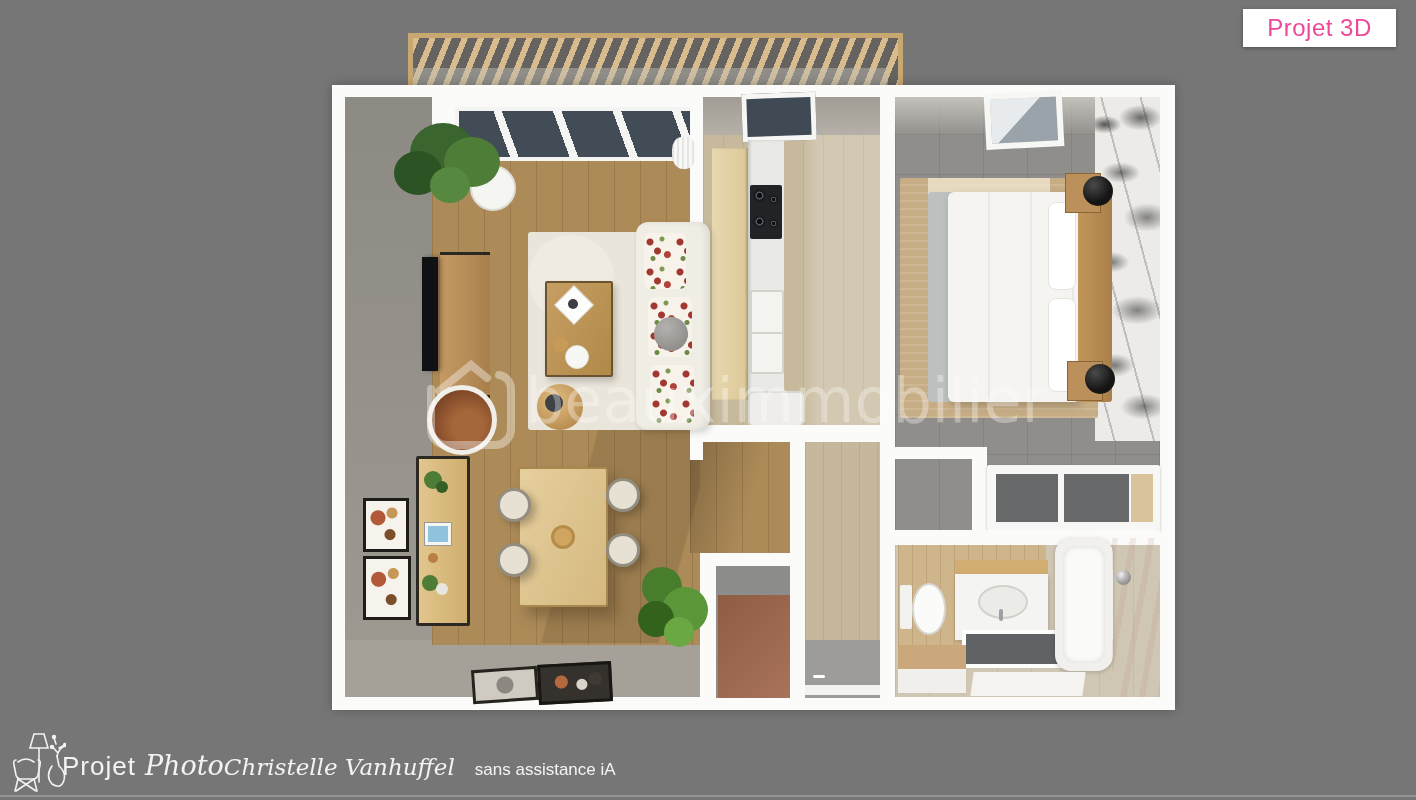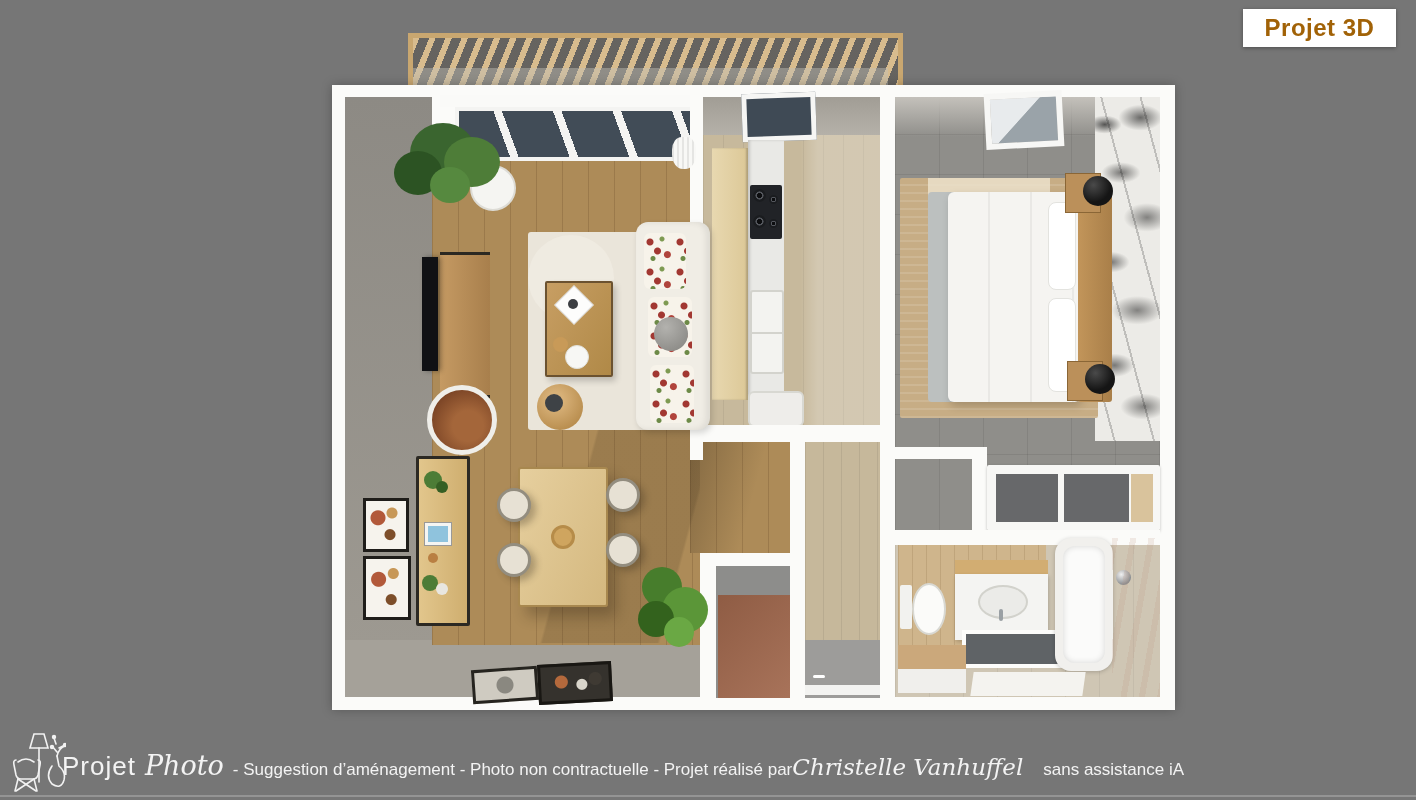--- a/index.html
+++ b/index.html
@@ -4,21 +4,21 @@
 <style>
   html,body{margin:0;padding:0;background:#767676;}
   .stage{position:relative;width:1416px;height:800px;background:#767676;overflow:hidden;
          font-family:"Liberation Sans",sans-serif;}
   .abs{position:absolute;}
 
   
   .badge{left:1243px;top:9px;width:153px;height:38px;background:#ffffff;
          display:flex;align-items:center;justify-content:center;
          box-shadow:0 1px 4px rgba(0,0,0,.35);z-index:9;}
-  .badge span{color:#a16207;font-size:24px;font-weight:700;letter-spacing:.5px;}
+  .badge span{color:#ec4899;font-size:24px;font-weight:400;letter-spacing:.5px;}
 
   
   .pergola{left:408px;top:33px;width:485px;height:55px;border:5px solid #c9a770;
            background:repeating-linear-gradient(112deg,#d8bc8e 0 6px,rgba(96,93,88,.75) 6px 15px);
            z-index:1;}
   .pergola-inner{left:413px;top:68px;width:475px;height:18px;background:rgba(196,192,184,.45);z-index:2;}
 
   
   .plan{left:332px;top:85px;width:843px;height:625px;background:#fbfbf9;z-index:3;
         box-shadow:0 0 10px rgba(0,0,0,.25);}
@@ -378,20 +378,26 @@
     <div class="abs doormat1"></div>
     <div class="abs doormat2"></div>
     <div class="plant2">
       <div class="abs leaf l1"></div>
         <div class="abs leaf l2"></div>
       <div class="abs leaf l3"></div>
         <div class="abs leaf l4"></div>
     </div>
   </div>
 
+  <div class="abs watermark">
+    <svg class="wm-icon" viewBox="0 0 92 96">
+      <path d="M14 38 L46 12 L62 25 M74 22 a14 14 0 0 1 12 14 v40 a16 16 0 0 1 -16 16 h-48 a16 16 0 0 1 -16 -16 v-40" fill="none" stroke="#ffffff" stroke-width="8" stroke-linecap="round"></path>
+    </svg>
+    <span class="wm-text">beauximmobilier</span>
+  </div>
 
   <div class="abs badge">
     <span>Projet 3D</span>
   </div>
 
   <div class="abs footer">
     <svg class="brand-logo" width="54" height="64" viewBox="0 0 54 64" fill="none" stroke="#f2f2f2" stroke-width="1.6" stroke-linecap="round">
       <polygon points="22,4 32,4 36,18 18,18"></polygon>
       <line x1="27" y1="18" x2="27" y2="52"></line>
       <path d="M4 30 q-3 0 -2 5 l2 10 q1 4 5 4 h12 q4 0 5 -4 l2 -10 q1 -5 -2 -5"></path>
@@ -402,20 +408,19 @@
         <line x1="22" y1="49" x2="4" y2="61"></line>
       <path d="M40 36 q-7 10 0 18 q9 6 12 -4 q2 -8 -5 -14 l-2 -10"></path>
       <path d="M45 26 q2 -8 8 -10 M45 22 l-5 -6 M47 18 l6 -3 M44 14 l-2 -6"></path>
       <circle cx="53" cy="15" r="1.4" fill="#f2f2f2"></circle>
         <circle cx="42" cy="7" r="1.4" fill="#f2f2f2"></circle>
       <circle cx="40" cy="17" r="1.4" fill="#f2f2f2"></circle>
     </svg>
     <div class="caption">
       <span class="brand-q">Projet</span>
       <span class="brand-a">Photo</span>
-      <span class="cap-mid">- Suggestion d’aménagement - Photo non contractuelle - Projet réalisé par</span>
       <span class="cap-author">Christelle Vanhuffel</span>
       <span class="cap-end">sans assistance iA</span>
     </div>
   </div>
   <div class="abs bottom-line"></div>
 
 </div>
 
 </body></html>

